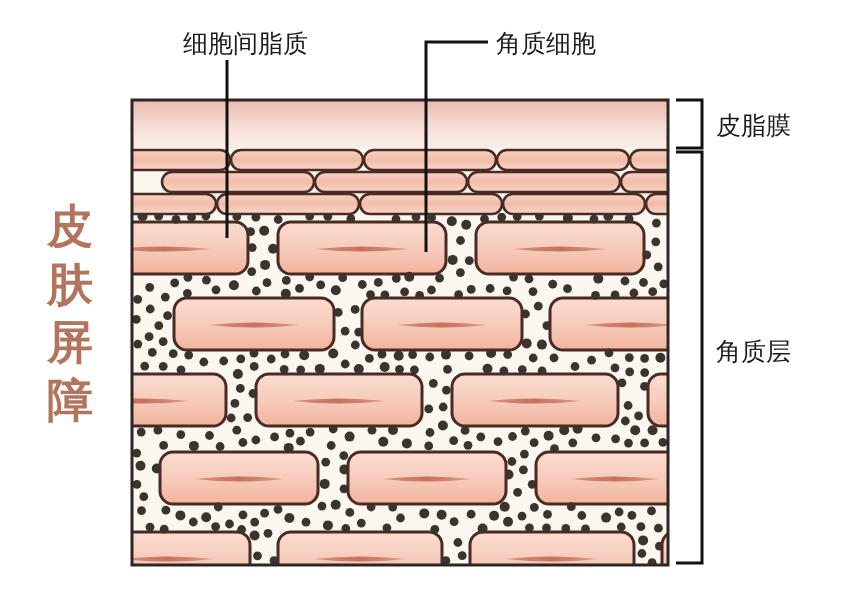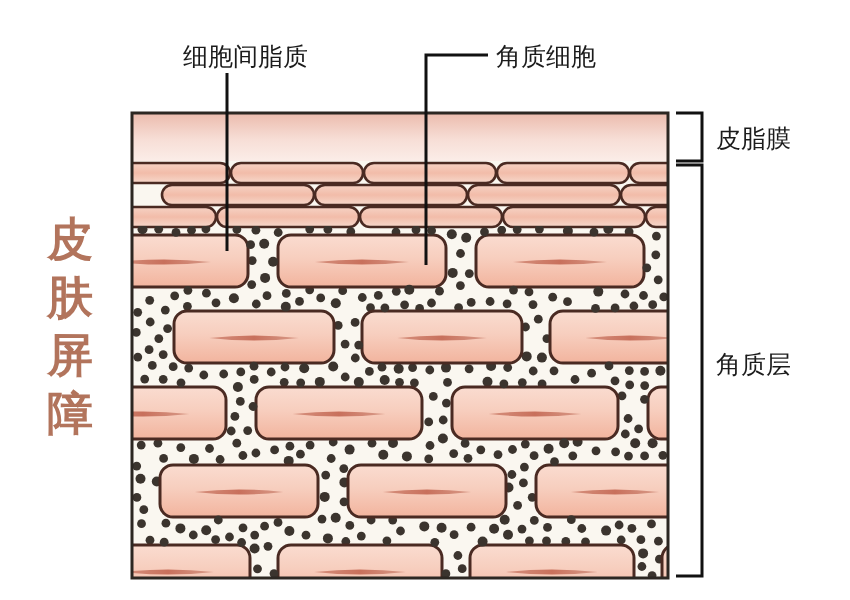--- a/index.html
+++ b/index.html
@@ -3,21 +3,21 @@
 <meta charset="utf-8">
 <style>
   html,body{margin:0;padding:0;}
   body{
     width:850px;height:600px;
     background:#ffffff;
     font-family:"Liberation Sans","DejaVu Sans",sans-serif;
     overflow:hidden;
     position:relative;
   }
-  #stage{position:absolute;inset:0;width:850px;height:585px;margin-top:13px;}
+  #stage{position:absolute;inset:0;width:850px;height:585px;}
   svg{display:block;}
   .lbl{
     font-family:"Liberation Sans","DejaVu Sans",sans-serif;
     font-size:25px;
     fill:#1b1b1b;
     font-weight:400;
   }
   .vlbl{
     font-family:"Liberation Sans","DejaVu Sans",sans-serif;
     font-size:46px;

